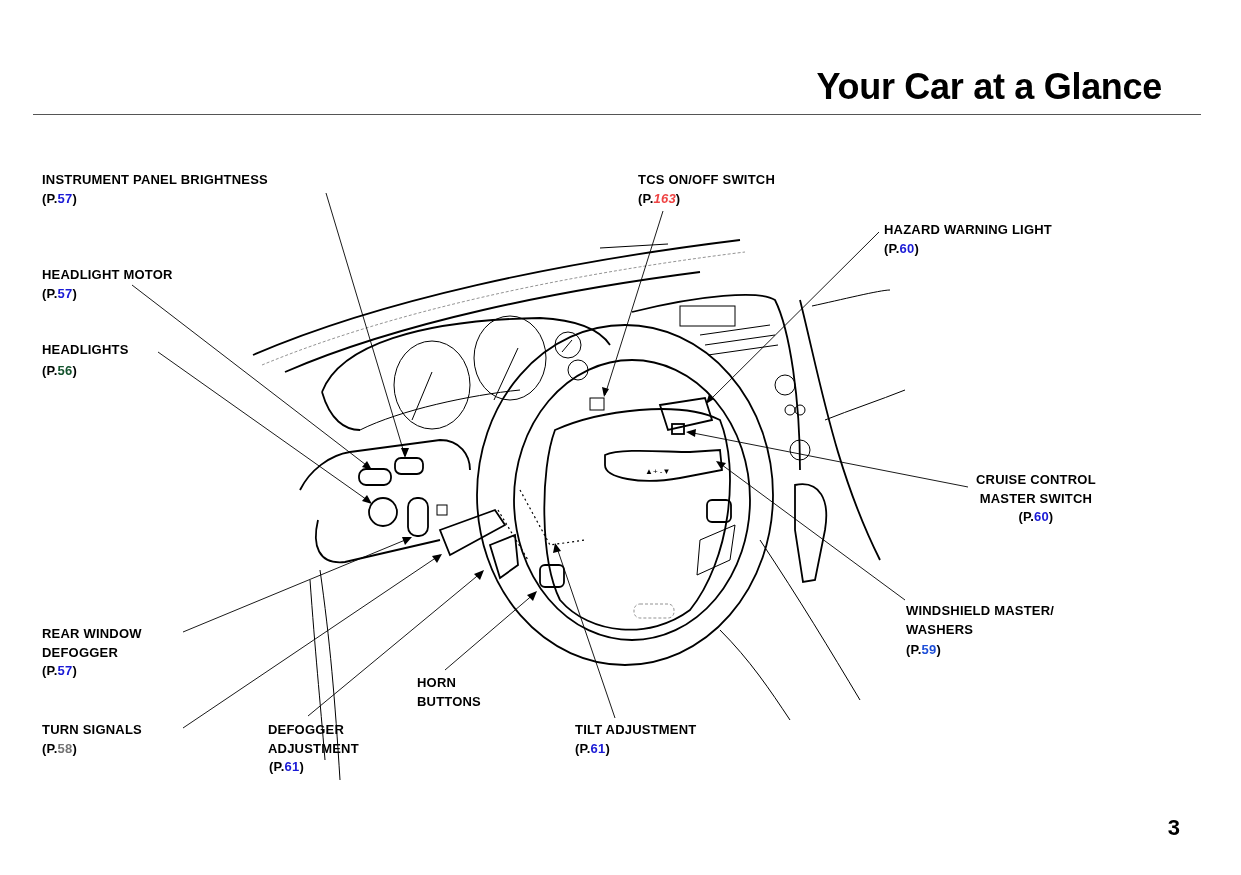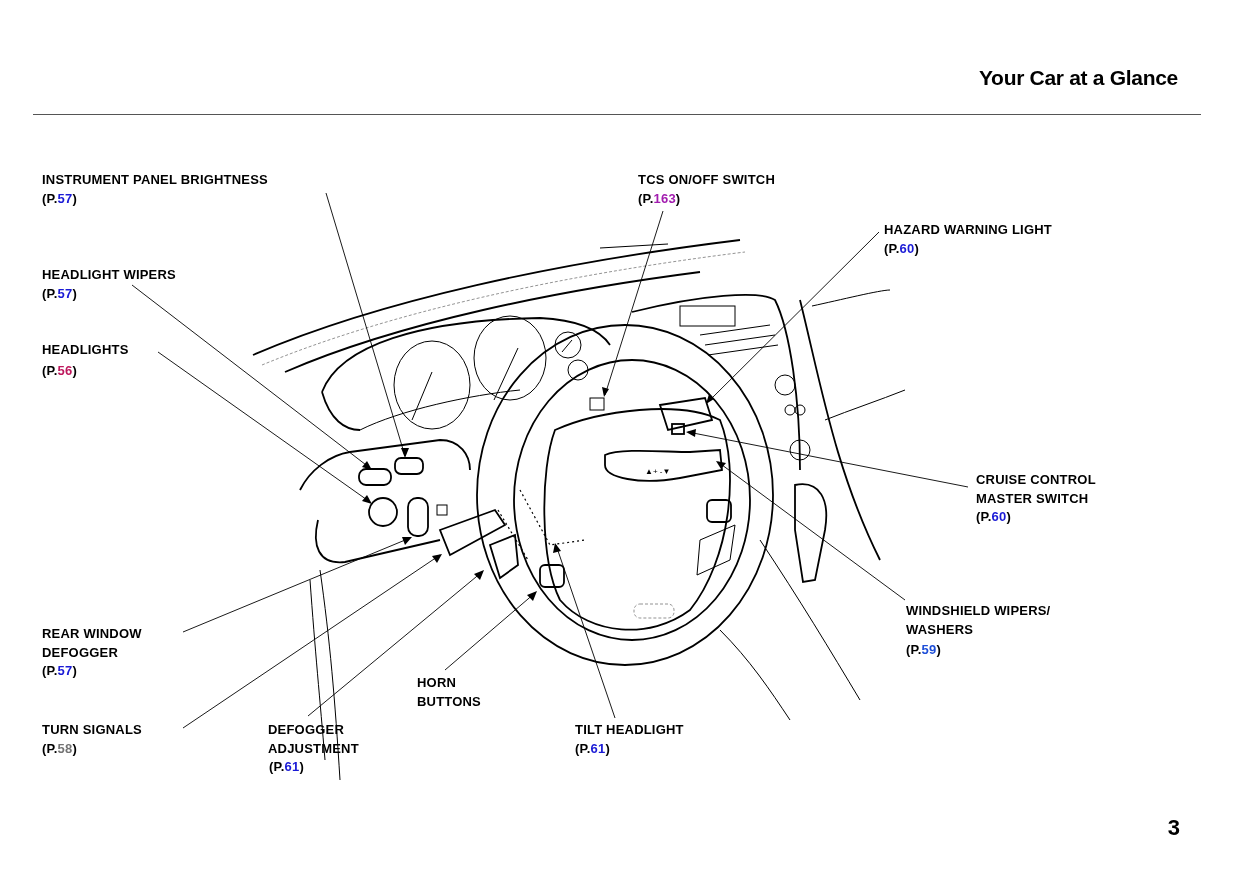--- a/index.html
+++ b/index.html
@@ -1,18 +1,18 @@
 <!DOCTYPE html>
 <html><head>
   <meta charset="utf-8">
   <style>
     html, body { margin: 0; padding: 0; background: #ffffff; }
     body { width: 1241px; height: 875px; position: relative; overflow: hidden;
            font-family: "Liberation Sans", sans-serif; color: #000; }
-    .page-title { position: absolute; right: 63px; top: 66px; font-size: 21px; font-weight: bold;
+    .page-title { position: absolute; right: 79px; top: 66px; font-size: 36px; font-weight: bold;
                   letter-spacing: -0.3px; margin: 0; }
     .header-rule { position: absolute; left: 33px; top: 114px; width: 1168px; height: 0;
                    border-top: 1.5px solid #555; }
     .label { position: absolute; font-size: 13px; font-weight: bold; line-height: 18.5px;
              letter-spacing: 0.2px; white-space: nowrap; }
     .label .line { display: block; }
     .pref a { color: #1a1ad6; text-decoration: none; }
     .page-number { position: absolute; right: 61px; top: 815px; font-size: 22px; font-weight: bold; }
     svg.drawing { position: absolute; left: 0; top: 0; }
     svg.drawing .thick { stroke: #000; stroke-width: 1.8; fill: none; }
@@ -132,47 +132,47 @@
     <polygon class="arrow" points="555,543 561,551 553,553"></polygon>
   </g>
 </svg>
 
 <div class="label" style="left:42px; top:171px;">
   <span class="line">INSTRUMENT PANEL BRIGHTNESS</span>
   <span class="line pref"><span>(P.</span><a style="color: rgb(26, 26, 214);">57</a><span>)</span></span>
 </div>
 
 <div class="label" style="left:42px; top:266px;">
-  <span class="line">HEADLIGHT WIPERS</span>
+  <span class="line">HEADLIGHT MOTOR</span>
   <span class="line pref"><span>(P.</span><a style="color: rgb(26, 26, 214);">57</a><span>)</span></span>
 </div>
 
 <div class="label" style="left:42px; top:339px; line-height:21px;">
   <span class="line">HEADLIGHTS</span>
-  <span class="line pref"><span>(P.</span><a style="color: #be185d;">56</a><span>)</span></span>
+  <span class="line pref"><span>(P.</span><a style="color: #14532d;">56</a><span>)</span></span>
 </div>
 
 <div class="label" style="left:638px; top:171px;">
   <span class="line">TCS ON/OFF SWITCH</span>
-  <span class="line pref"><span>(P.</span><a style="color: #a21caf;">163</a><span>)</span></span>
+  <span class="line pref"><span>(P.</span><a style="color: #ef4444; font-style: italic;">163</a><span>)</span></span>
 </div>
 
 <div class="label" style="left:884px; top:221px;">
   <span class="line">HAZARD WARNING LIGHT</span>
   <span class="line pref"><span>(P.</span><a style="color: rgb(26, 26, 214);">60</a><span>)</span></span>
 </div>
 
-<div class="label" style="left:976px; top:471px;">
+<div class="label" style="left:976px; top:471px;text-align:center;">
   <span class="line">CRUISE CONTROL</span>
   <span class="line">MASTER SWITCH</span>
   <span class="line pref"><span>(P.</span><a style="color: rgb(26, 26, 214);">60</a><span>)</span></span>
 </div>
 
 <div class="label" style="left:906px; top:602px;">
-  <span class="line">WINDSHIELD WIPERS/</span>
+  <span class="line">WINDSHIELD MASTER/</span>
   <span class="line">WASHERS</span>
   <span class="line pref" style="margin-top:2px;"><span>(P.</span><a style="color: #1d4ed8;">59</a><span>)</span></span>
 </div>
 
 <div class="label" style="left:42px; top:625px;">
   <span class="line">REAR WINDOW</span>
   <span class="line">DEFOGGER</span>
   <span class="line pref"><span>(P.</span><a style="color: rgb(26, 26, 214);">57</a><span>)</span></span>
 </div>
 
@@ -186,17 +186,17 @@
   <span class="line">ADJUSTMENT</span>
   <span class="line pref" style="margin-left:1px;"><span>(P.</span><a style="color: rgb(26, 26, 214);">61</a><span>)</span></span>
 </div>
 
 <div class="label" style="left:417px; top:674px;">
   <span class="line">HORN</span>
   <span class="line">BUTTONS</span>
 </div>
 
 <div class="label" style="left:575px; top:721px;">
-  <span class="line">TILT HEADLIGHT</span>
+  <span class="line">TILT ADJUSTMENT</span>
   <span class="line pref"><span>(P.</span><a style="color: rgb(26, 26, 214);">61</a><span>)</span></span>
 </div>
 
 <div class="page-number">3</div>
 
 </body></html>

